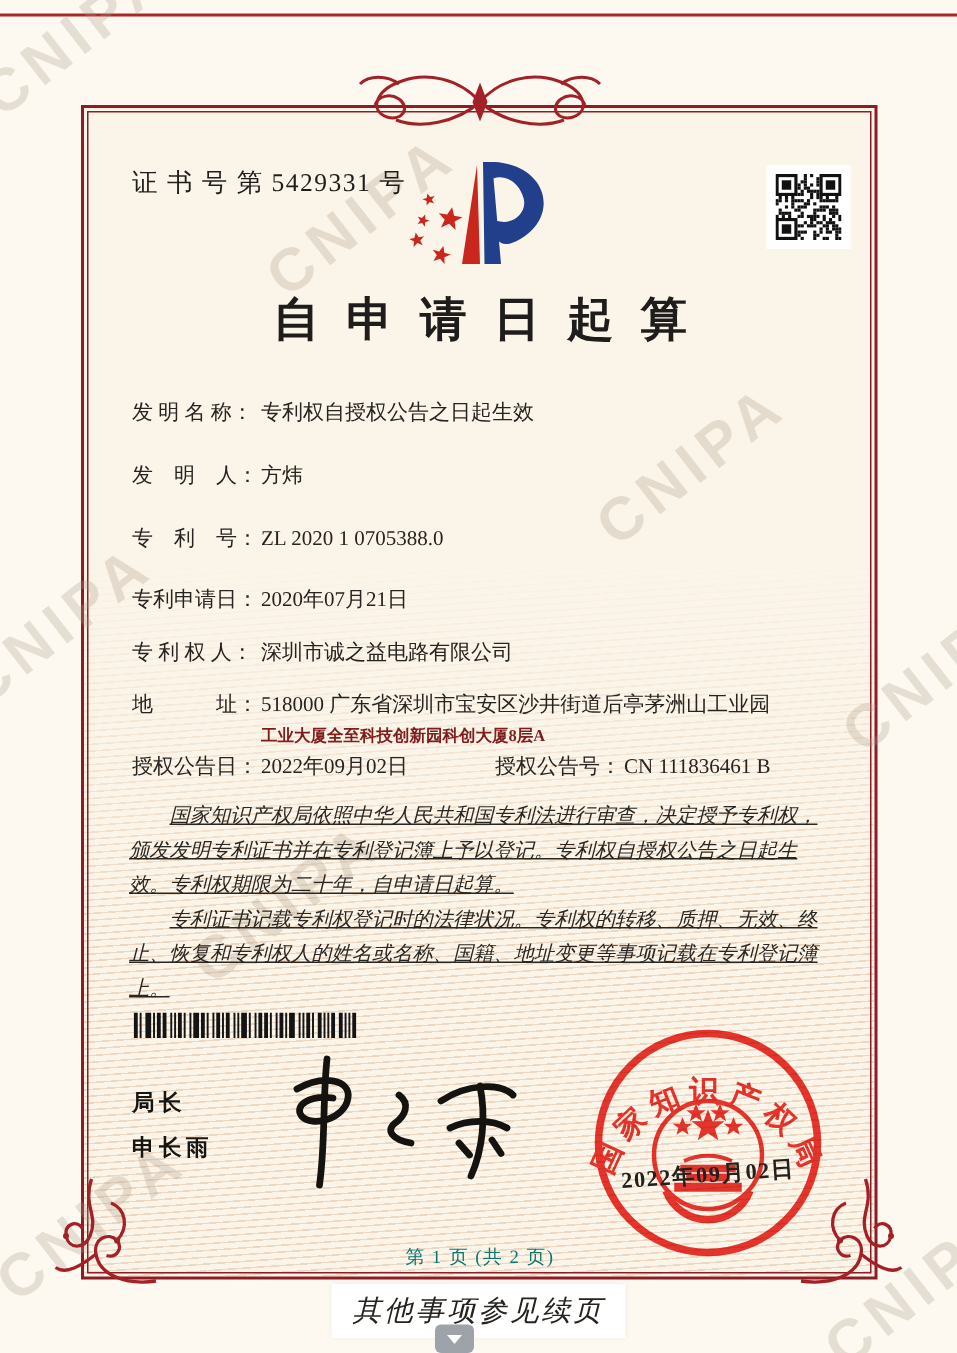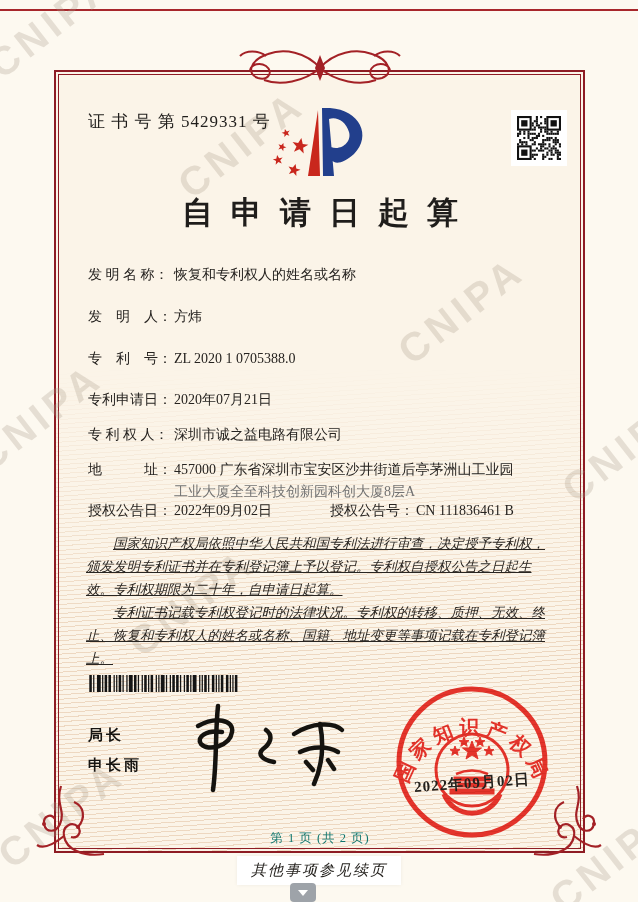--- a/index.html
+++ b/index.html
@@ -22,31 +22,31 @@
      background:repeating-linear-gradient(176deg, rgba(206,150,100,0.30) 0px, rgba(206,150,100,0.30) 1px, rgba(255,255,255,0) 1px, rgba(255,255,255,0) 4.5px);
      -webkit-mask-image:linear-gradient(180deg, transparent 0%, transparent 38%, #000 72%);
      mask-image:linear-gradient(180deg, transparent 0%, transparent 38%, #000 72%);}
   
   .cert-no{position:absolute;left:88px;top:110px;font-size:17px;color:var(--ink);letter-spacing:1px;}
   .title{position:absolute;left:55px;top:192px;width:530px;text-align:center;
          font-size:31px;font-weight:bold;color:var(--ink);letter-spacing:0.58em;text-indent:0.58em;}
   .row{position:absolute;left:88px;font-size:14px;color:#262320;white-space:nowrap;}
   .lbl{display:inline-block;min-width:84px;}
   .val{margin-left:2px;}
-  .addr2{position:absolute;left:174px;font-size:14px;color:#737373;}
+  .addr2{position:absolute;left:174px;font-size:11px;color:#7f1d1d;font-weight:bold;}
   .grant2{position:absolute;left:330px;font-size:14px;color:#262320;white-space:nowrap;}
   .paras{position:absolute;left:86px;top:532px;width:468px;font-size:13.5px;line-height:23px;
          color:#2a2622;font-style:italic;text-decoration:underline;}
   .paras p{margin:0;text-indent:2em;}
   .official{position:absolute;left:88px;font-family:Liberation Mono, monospace;
             font-weight:600;font-size:15px;letter-spacing:3px;color:#171512;}
   .page-info{position:absolute;left:55px;top:830px;width:530px;text-align:center;
              font-size:12.5px;color:#0f766e;letter-spacing:1px;}
   .note-box{position:absolute;left:50%;top:856px;transform:translateX(-50%);
-            background:#ffffff;padding:5px 14px;font-size:15px;letter-spacing:2px;
+            background:#ffffff;padding:5px 14px;font-size:19px;letter-spacing:2px;
             color:#26231f;font-style:italic;box-shadow:0 0 4px rgba(0,0,0,0.06);white-space:nowrap;}
   
   .qr-box{position:absolute;left:511px;top:110px;width:56px;height:56px;background:#fff;
           display:flex;align-items:center;justify-content:center;}
   .barcode{position:absolute;left:88px;top:675px;width:166px;height:17px;}
   
   .seal{position:absolute;left:392px;top:682px;width:160px;height:160px;opacity:0.93;
         mix-blend-mode:multiply;}
   .seal-date{position:absolute;left:386px;top:774px;width:172px;text-align:center;
              font-size:15px;font-weight:bold;color:#24211d;letter-spacing:1px;
@@ -279,36 +279,36 @@
         <rect x="32" y="4" width="6" height="6" fill="#111"></rect>
         <rect x="0" y="28" width="14" height="14" fill="#111"></rect>
         <rect x="2" y="30" width="10" height="10" fill="#fff"></rect>
         <rect x="4" y="32" width="6" height="6" fill="#111"></rect>
       </svg>
   </div>
 
   <div class="title">自申请日起算</div>
 
   <div class="row" style="top:266px">
-    <span class="lbl">发 明 名 称：</span><span class="val">恢复和专利权人的姓名或名称</span>
+    <span class="lbl">发 明 名 称：</span><span class="val">专利权自授权公告之日起生效</span>
   </div>
   <div class="row" style="top:308px">
     <span class="lbl">发　明　人：</span><span class="val">方炜</span>
   </div>
   <div class="row" style="top:350px">
     <span class="lbl">专　利　号：</span><span class="val">ZL 2020 1 0705388.0</span>
   </div>
   <div class="row" style="top:391px">
     <span class="lbl">专利申请日：</span><span class="val">2020年07月21日</span>
   </div>
   <div class="row" style="top:426px">
     <span class="lbl">专 利 权 人：</span><span class="val">深圳市诚之益电路有限公司</span>
   </div>
   <div class="row" style="top:461px">
-    <span class="lbl">地　　　址：</span><span class="val">457000 广东省深圳市宝安区沙井街道后亭茅洲山工业园</span>
+    <span class="lbl">地　　　址：</span><span class="val">518000 广东省深圳市宝安区沙井街道后亭茅洲山工业园</span>
   </div>
   <div class="addr2" style="top:483px">工业大厦全至科技创新园科创大厦8层A</div>
   <div class="row" style="top:502px">
     <span class="lbl">授权公告日：</span><span class="val">2022年09月02日</span>
   </div>
   <div class="grant2" style="top:502px">
     <span class="lbl" style="min-width:0">授权公告号：</span><span class="val">CN 111836461 B</span>
   </div>
 
   <div class="paras">

